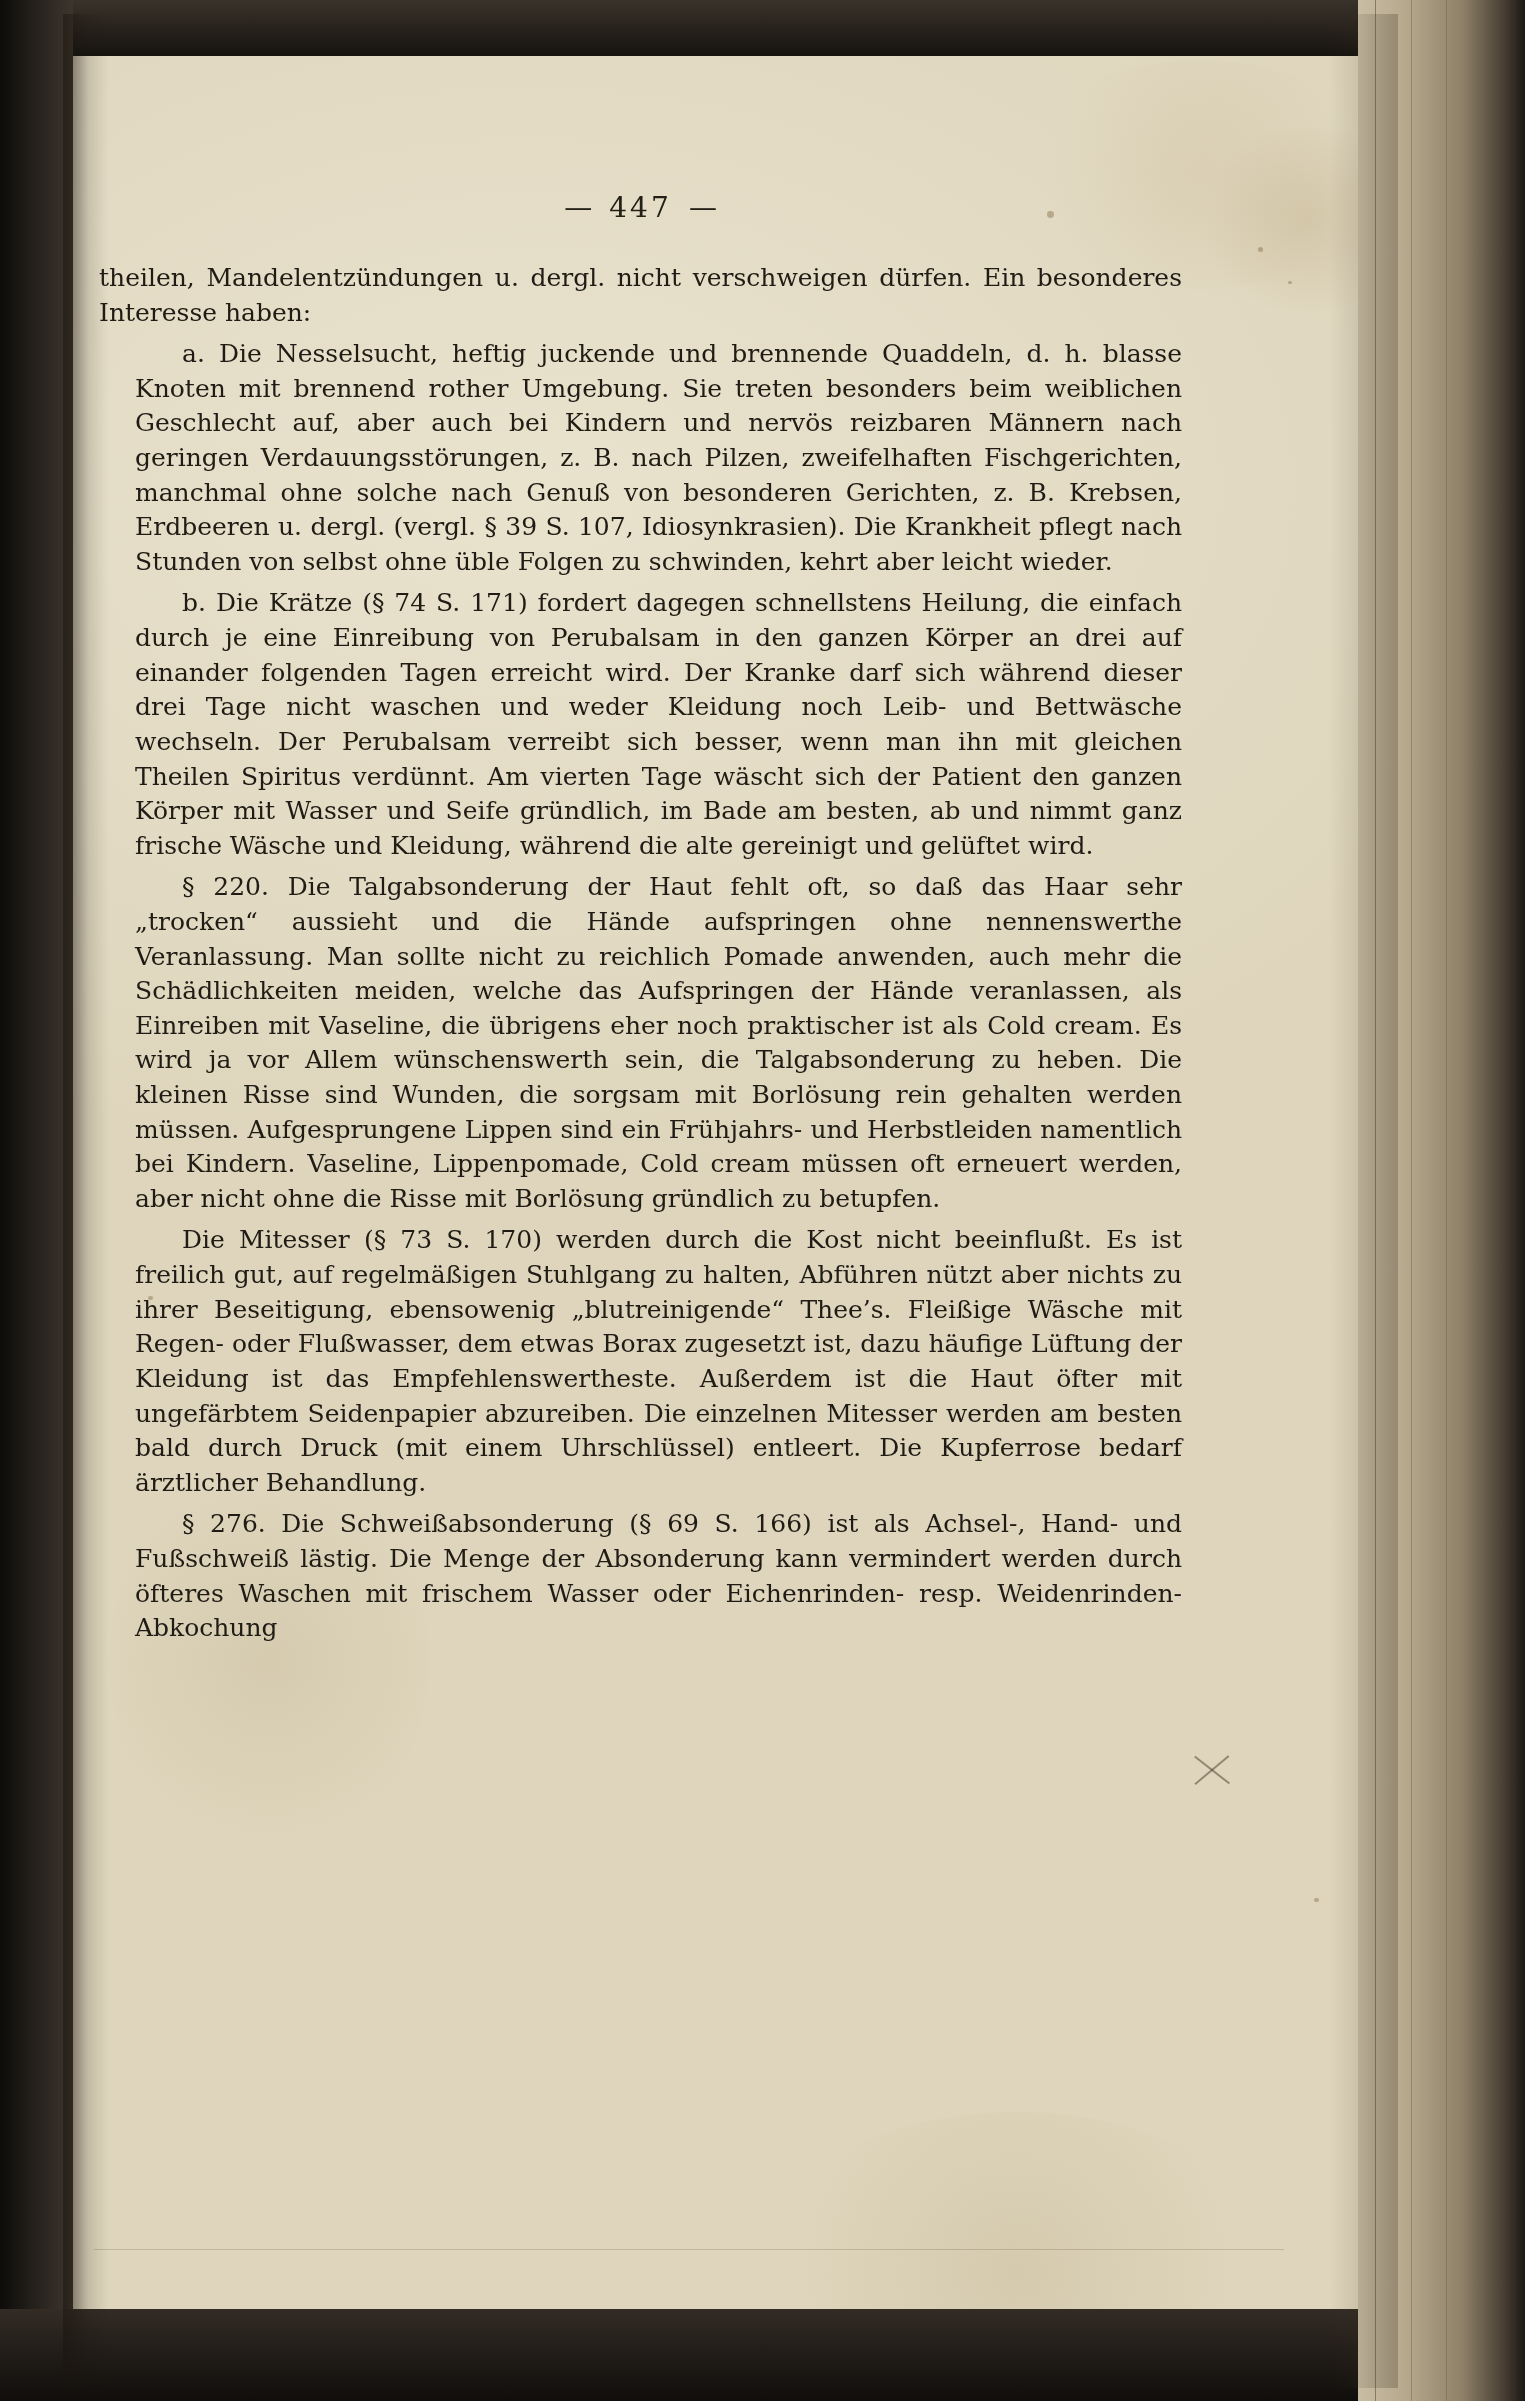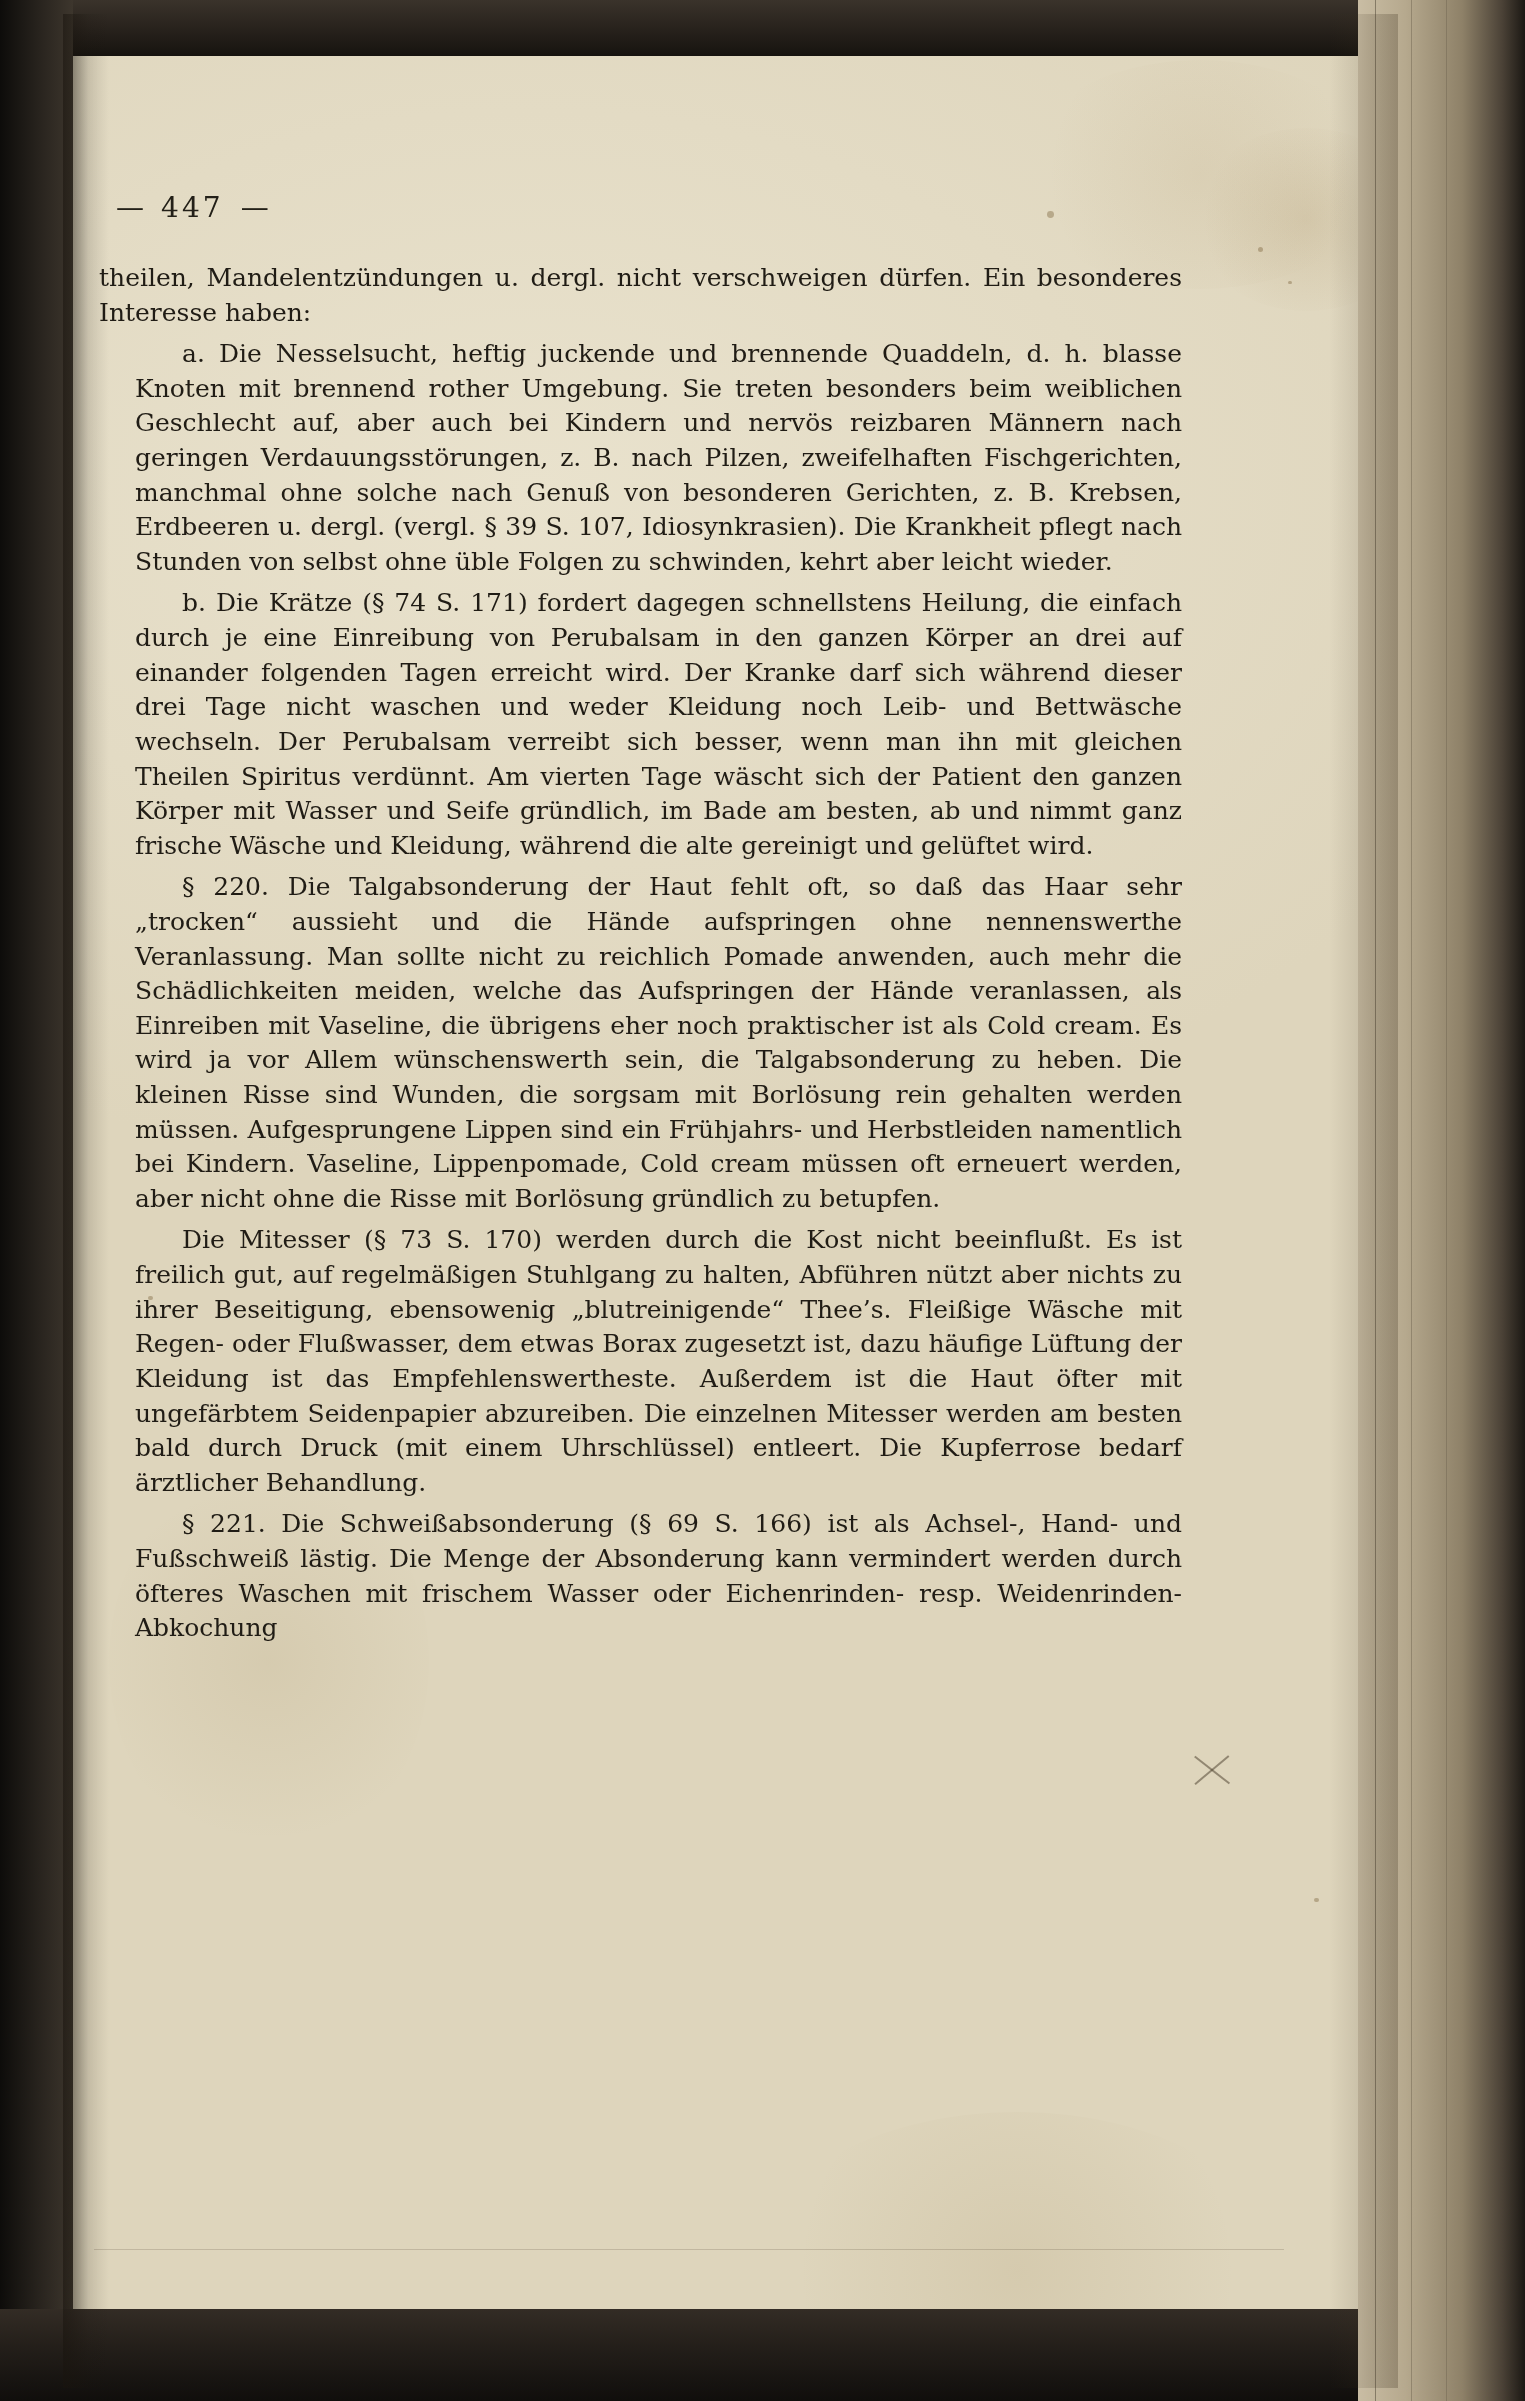--- a/index.html
+++ b/index.html
@@ -115,20 +115,21 @@
   
   .text-col {
     position: absolute;
     left: 99px;
     top: 191px;
     width: 1083px;
     color: #1d1a14;
   }
 
   .folio {
+    text-align: center;
     font-size: 28px;
     letter-spacing: 3.1px;
     margin: 0 0 37px 0;
     color: #232018;
     font-family: "DejaVu Serif", serif;
   }
   .folio .dash { letter-spacing: 0; padding: 0 17px; }
 
   p.para {
     margin: 0 0 1.5px 0;
@@ -208,21 +209,21 @@
 
     <div class="folio">
       <span class="dash">—</span><span>447</span><span class="dash">—</span>
     </div>
 
     <p class="para">theilen, Mandelentzündungen u. dergl. nicht verschweigen dürfen. Ein besonderes Interesse haben:</p>
     <p class="para indent gap">a. Die Nesselsucht, heftig juckende und brennende Quaddeln, d. h. blasse Knoten mit brennend rother Umgebung. Sie treten besonders beim weiblichen Geschlecht auf, aber auch bei Kindern und nervös reizbaren Männern nach geringen Verdauungsstörungen, z. B. nach Pilzen, zweifelhaften Fischgerichten, manchmal ohne solche nach Genuß von besonderen Gerichten, z. B. Krebsen, Erdbeeren u. dergl. (vergl. § 39 S. 107, Idiosynkrasien). Die Krankheit pflegt nach Stunden von selbst ohne üble Folgen zu schwinden, kehrt aber leicht wieder.</p>
     <p class="para indent gap">b. Die Krätze (§ 74 S. 171) fordert dagegen schnellstens Heilung, die einfach durch je eine Einreibung von Perubalsam in den ganzen Körper an drei auf einander folgenden Tagen erreicht wird. Der Kranke darf sich während dieser drei Tage nicht waschen und weder Kleidung noch Leib- und Bettwäsche wechseln. Der Perubalsam verreibt sich besser, wenn man ihn mit gleichen Theilen Spiritus verdünnt. Am vierten Tage wäscht sich der Patient den ganzen Körper mit Wasser und Seife gründlich, im Bade am besten, ab und nimmt ganz frische Wäsche und Kleidung, während die alte gereinigt und gelüftet wird.</p>
     <p class="para indent gap">§ 220. Die Talgabsonderung der Haut fehlt oft, so daß das Haar sehr „trocken“ aussieht und die Hände aufspringen ohne nennenswerthe Veranlassung. Man sollte nicht zu reichlich Pomade anwenden, auch mehr die Schädlichkeiten meiden, welche das Aufspringen der Hände veranlassen, als Einreiben mit Vaseline, die übrigens eher noch praktischer ist als Cold cream. Es wird ja vor Allem wünschenswerth sein, die Talgabsonderung zu heben. Die kleinen Risse sind Wunden, die sorgsam mit Borlösung rein gehalten werden müssen. Aufgesprungene Lippen sind ein Frühjahrs- und Herbstleiden namentlich bei Kindern. Vaseline, Lippenpomade, Cold cream müssen oft erneuert werden, aber nicht ohne die Risse mit Borlösung gründlich zu betupfen.</p>
     <p class="para indent gap">Die Mitesser (§ 73 S. 170) werden durch die Kost nicht beeinflußt. Es ist freilich gut, auf regelmäßigen Stuhlgang zu halten, Abführen nützt aber nichts zu ihrer Beseitigung, ebensowenig „blutreinigende“ Thee’s. Fleißige Wäsche mit Regen- oder Flußwasser, dem etwas Borax zugesetzt ist, dazu häufige Lüftung der Kleidung ist das Empfehlenswertheste. Außerdem ist die Haut öfter mit ungefärbtem Seidenpapier abzureiben. Die einzelnen Mitesser werden am besten bald durch Druck (mit einem Uhrschlüssel) entleert. Die Kupferrose bedarf ärztlicher Behandlung.</p>
-    <p class="para indent gap">§ 221. Die Schweißabsonderung (§ 69 S. 166) ist als Achsel-, Hand- und Fußschweiß lästig. Die Menge der Absonderung kann vermindert werden durch öfteres Waschen mit frischem Wasser oder Eichenrinden- resp. Weidenrinden-Abkochung</p>
+    <p class="para indent gap">§ 276. Die Schweißabsonderung (§ 69 S. 166) ist als Achsel-, Hand- und Fußschweiß lästig. Die Menge der Absonderung kann vermindert werden durch öfteres Waschen mit frischem Wasser oder Eichenrinden- resp. Weidenrinden-Abkochung</p>
 
   </div>
 
   <div class="pencil">
       <i></i>
       <i></i>
     </div>
 
 </div>
 

